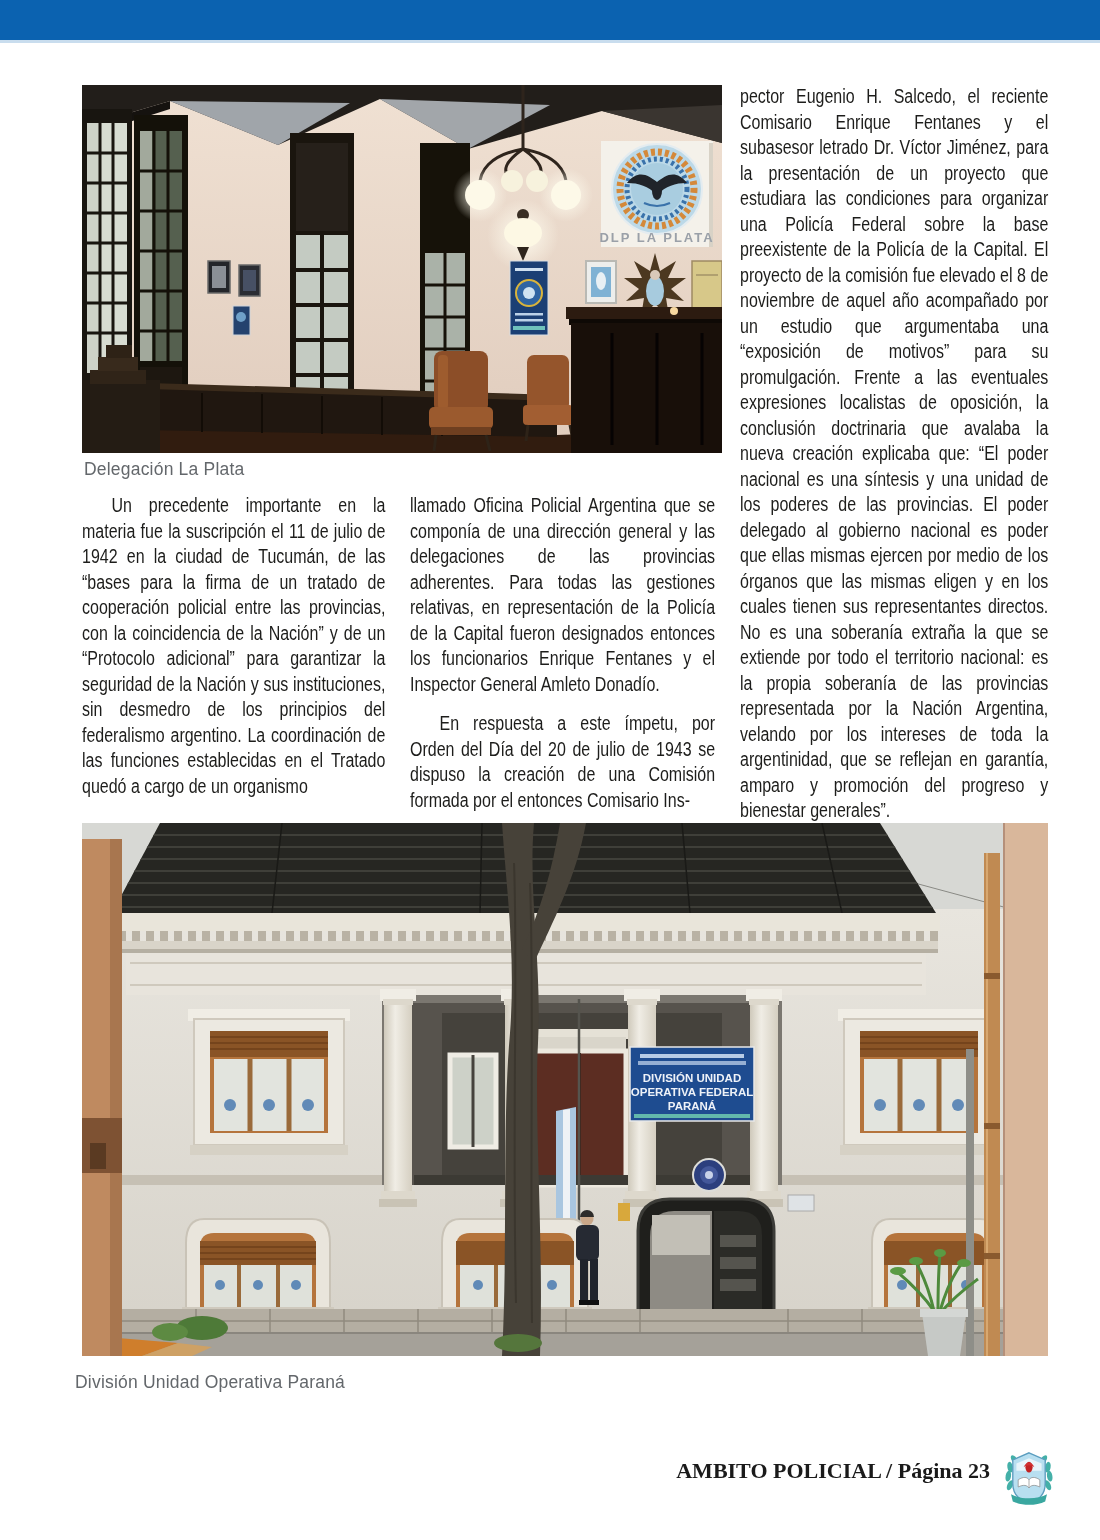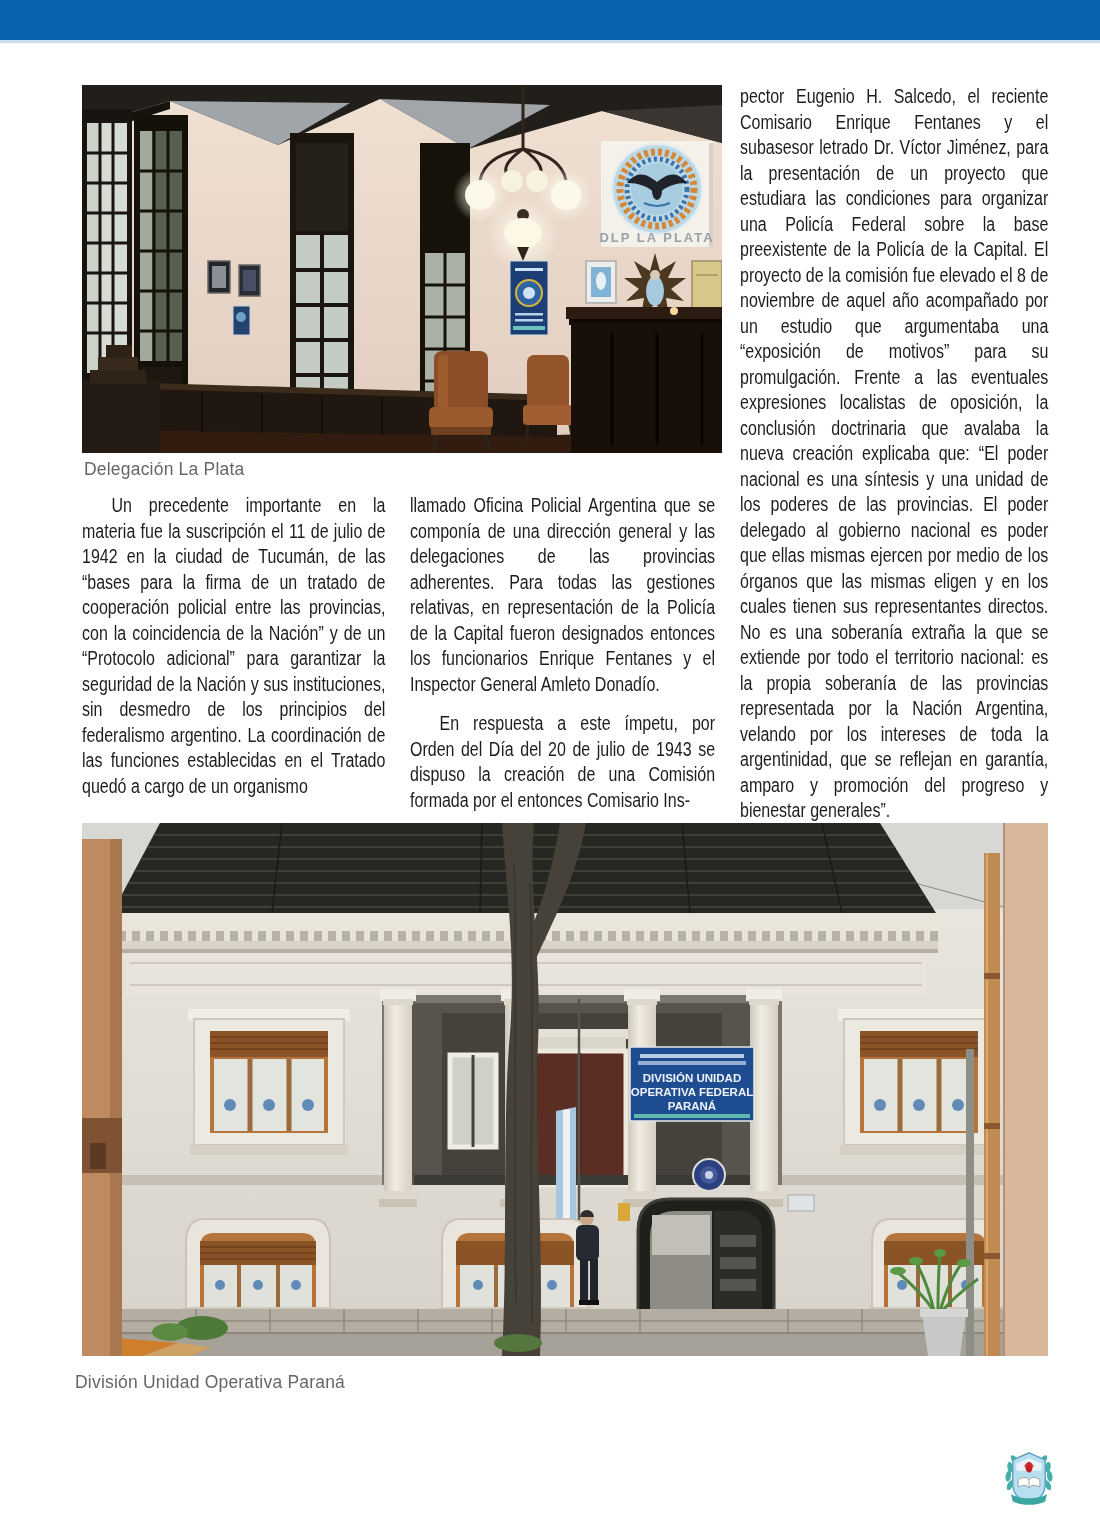--- a/index.html
+++ b/index.html
@@ -594,20 +594,21 @@
       <ellipse cx="816" cy="448" rx="8" ry="4" fill="#5a9a44"></ellipse>
         <ellipse cx="834" cy="438" rx="7" ry="4" fill="#5a9a44"></ellipse>
       <ellipse cx="858" cy="430" rx="6" ry="4" fill="#5a9a44"></ellipse>
         <ellipse cx="882" cy="440" rx="7" ry="4" fill="#5a9a44"></ellipse>
       <polygon points="840,490 884,490 878,533 846,533" fill="#c6c9c6"></polygon>
       <rect x="838" y="486" width="48" height="8" fill="#d4d7d4"></rect>
     </g>
   </svg>
   <div class="caption" style="left:75px;top:1372px;">División Unidad Operativa Paraná</div>
 
+  <div class="footer">AMBITO POLICIAL / Página 23</div>
 
   <svg class="crest" viewBox="0 0 60 64">
     <g fill="#44b0a8">
       <ellipse cx="9" cy="40" rx="3" ry="6" transform="rotate(25 9 40)"></ellipse>
       <ellipse cx="7" cy="30" rx="3" ry="6" transform="rotate(10 7 30)"></ellipse>
       <ellipse cx="9" cy="20" rx="3" ry="6" transform="rotate(-10 9 20)"></ellipse>
       <ellipse cx="14" cy="12" rx="3" ry="6" transform="rotate(-35 14 12)"></ellipse>
       <ellipse cx="51" cy="40" rx="3" ry="6" transform="rotate(-25 51 40)"></ellipse>
       <ellipse cx="53" cy="30" rx="3" ry="6" transform="rotate(-10 53 30)"></ellipse>
       <ellipse cx="51" cy="20" rx="3" ry="6" transform="rotate(10 51 20)"></ellipse>

